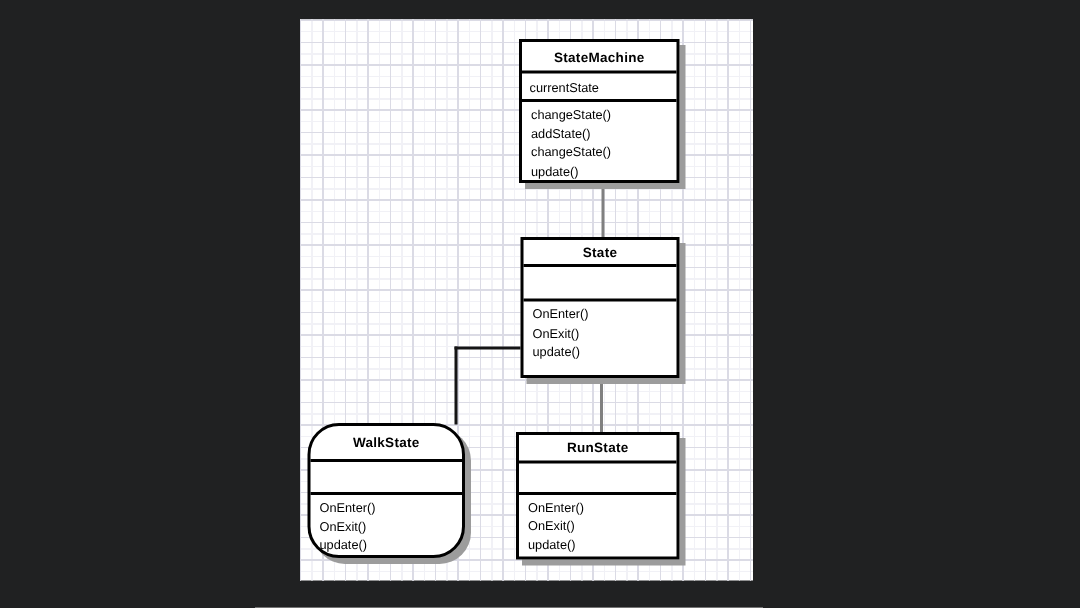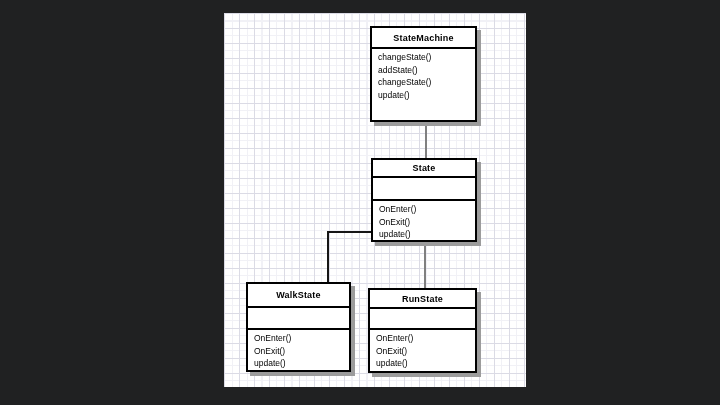--- a/index.html
+++ b/index.html
@@ -17,21 +17,20 @@
   .paper {
     position: absolute;
     left: 200px; top: 13px;
     width: 302px; height: 374px;
     background-color: #ffffff;
     background-image:
       repeating-linear-gradient(to right,  #dbdbe5 0, #dbdbe5 1px, transparent 1px, transparent 15px),
       repeating-linear-gradient(to bottom, #dbdbe5 0, #dbdbe5 1px, transparent 1px, transparent 15px),
       repeating-linear-gradient(to right,  #f1f1f6 0, #f1f1f6 1px, transparent 1px, transparent 7.5px),
       repeating-linear-gradient(to bottom, #f1f1f6 0, #f1f1f6 1px, transparent 1px, transparent 7.5px);
-    margin-left: 24px;
   }
   .uml-class {
     position: absolute;
     background: #ffffff;
     border: 2px solid #000000;
     box-shadow: 4px 4px 0 #9c9c9c;
     box-sizing: border-box;
     display: flex;
     flex-direction: column;
   }
@@ -64,39 +63,40 @@
     line-height: 12.5px;
   }
   .uml-methods.center { text-align: left; }
   .uml-methods div { white-space: nowrap; }
   .connector {
     position: absolute;
     background: #808080;
   }
   .connector.dark { background: #151515; }
   #box-statemachine { left: 146px; top: 13px;  width: 107px; height: 96px; }
-  #box-state        { left: 147px; top: 145px; width: 106px; height: 84px; }
-  #box-walkstate    { left: 22px;   top: 269px; width: 105px; height: 90px; }
-  #box-runstate     { left: 144px; top: 275px; width: 109px; height: 85px; }
+  #box-state        { left: 147px; top: 145px; width: 106px; height: 94px; }
+  #box-walkstate    { left: 5px;   top: 269px; width: 105px; height: 90px; border-radius: 21px; }
+  #box-runstate     { left: 144px; top: 275px; width: 109px; height: 85px; justify-content: center; }
 </style>
 </head>
 <body>
 
 <div class="stage">
   <div class="paper">
 
     <div class="connector" style="left:201px; top:109px; width:2px; height:37px;"></div>
 
     <div class="connector" style="left:200px; top:227px; width:2px; height:49px;"></div>
 
     <div class="connector dark" style="left:103px; top:218px; width:45px; height:2px;"></div>
     <div class="connector dark" style="left:103px; top:218px; width:2px; height:52px;"></div>
 
     <div class="uml-class" id="box-statemachine">
       <div class="uml-title" style="height:19px;">StateMachine</div>
+      <div class="uml-attrs" style="height:19px;">currentState</div>
       <div class="uml-methods center">
         <div>changeState()</div>
         <div>addState()</div>
         <div>changeState()</div>
         <div>update()</div>
       </div>
     </div>
 
     <div class="uml-class" id="box-state">
       <div class="uml-title" style="height:16px;">State</div>

